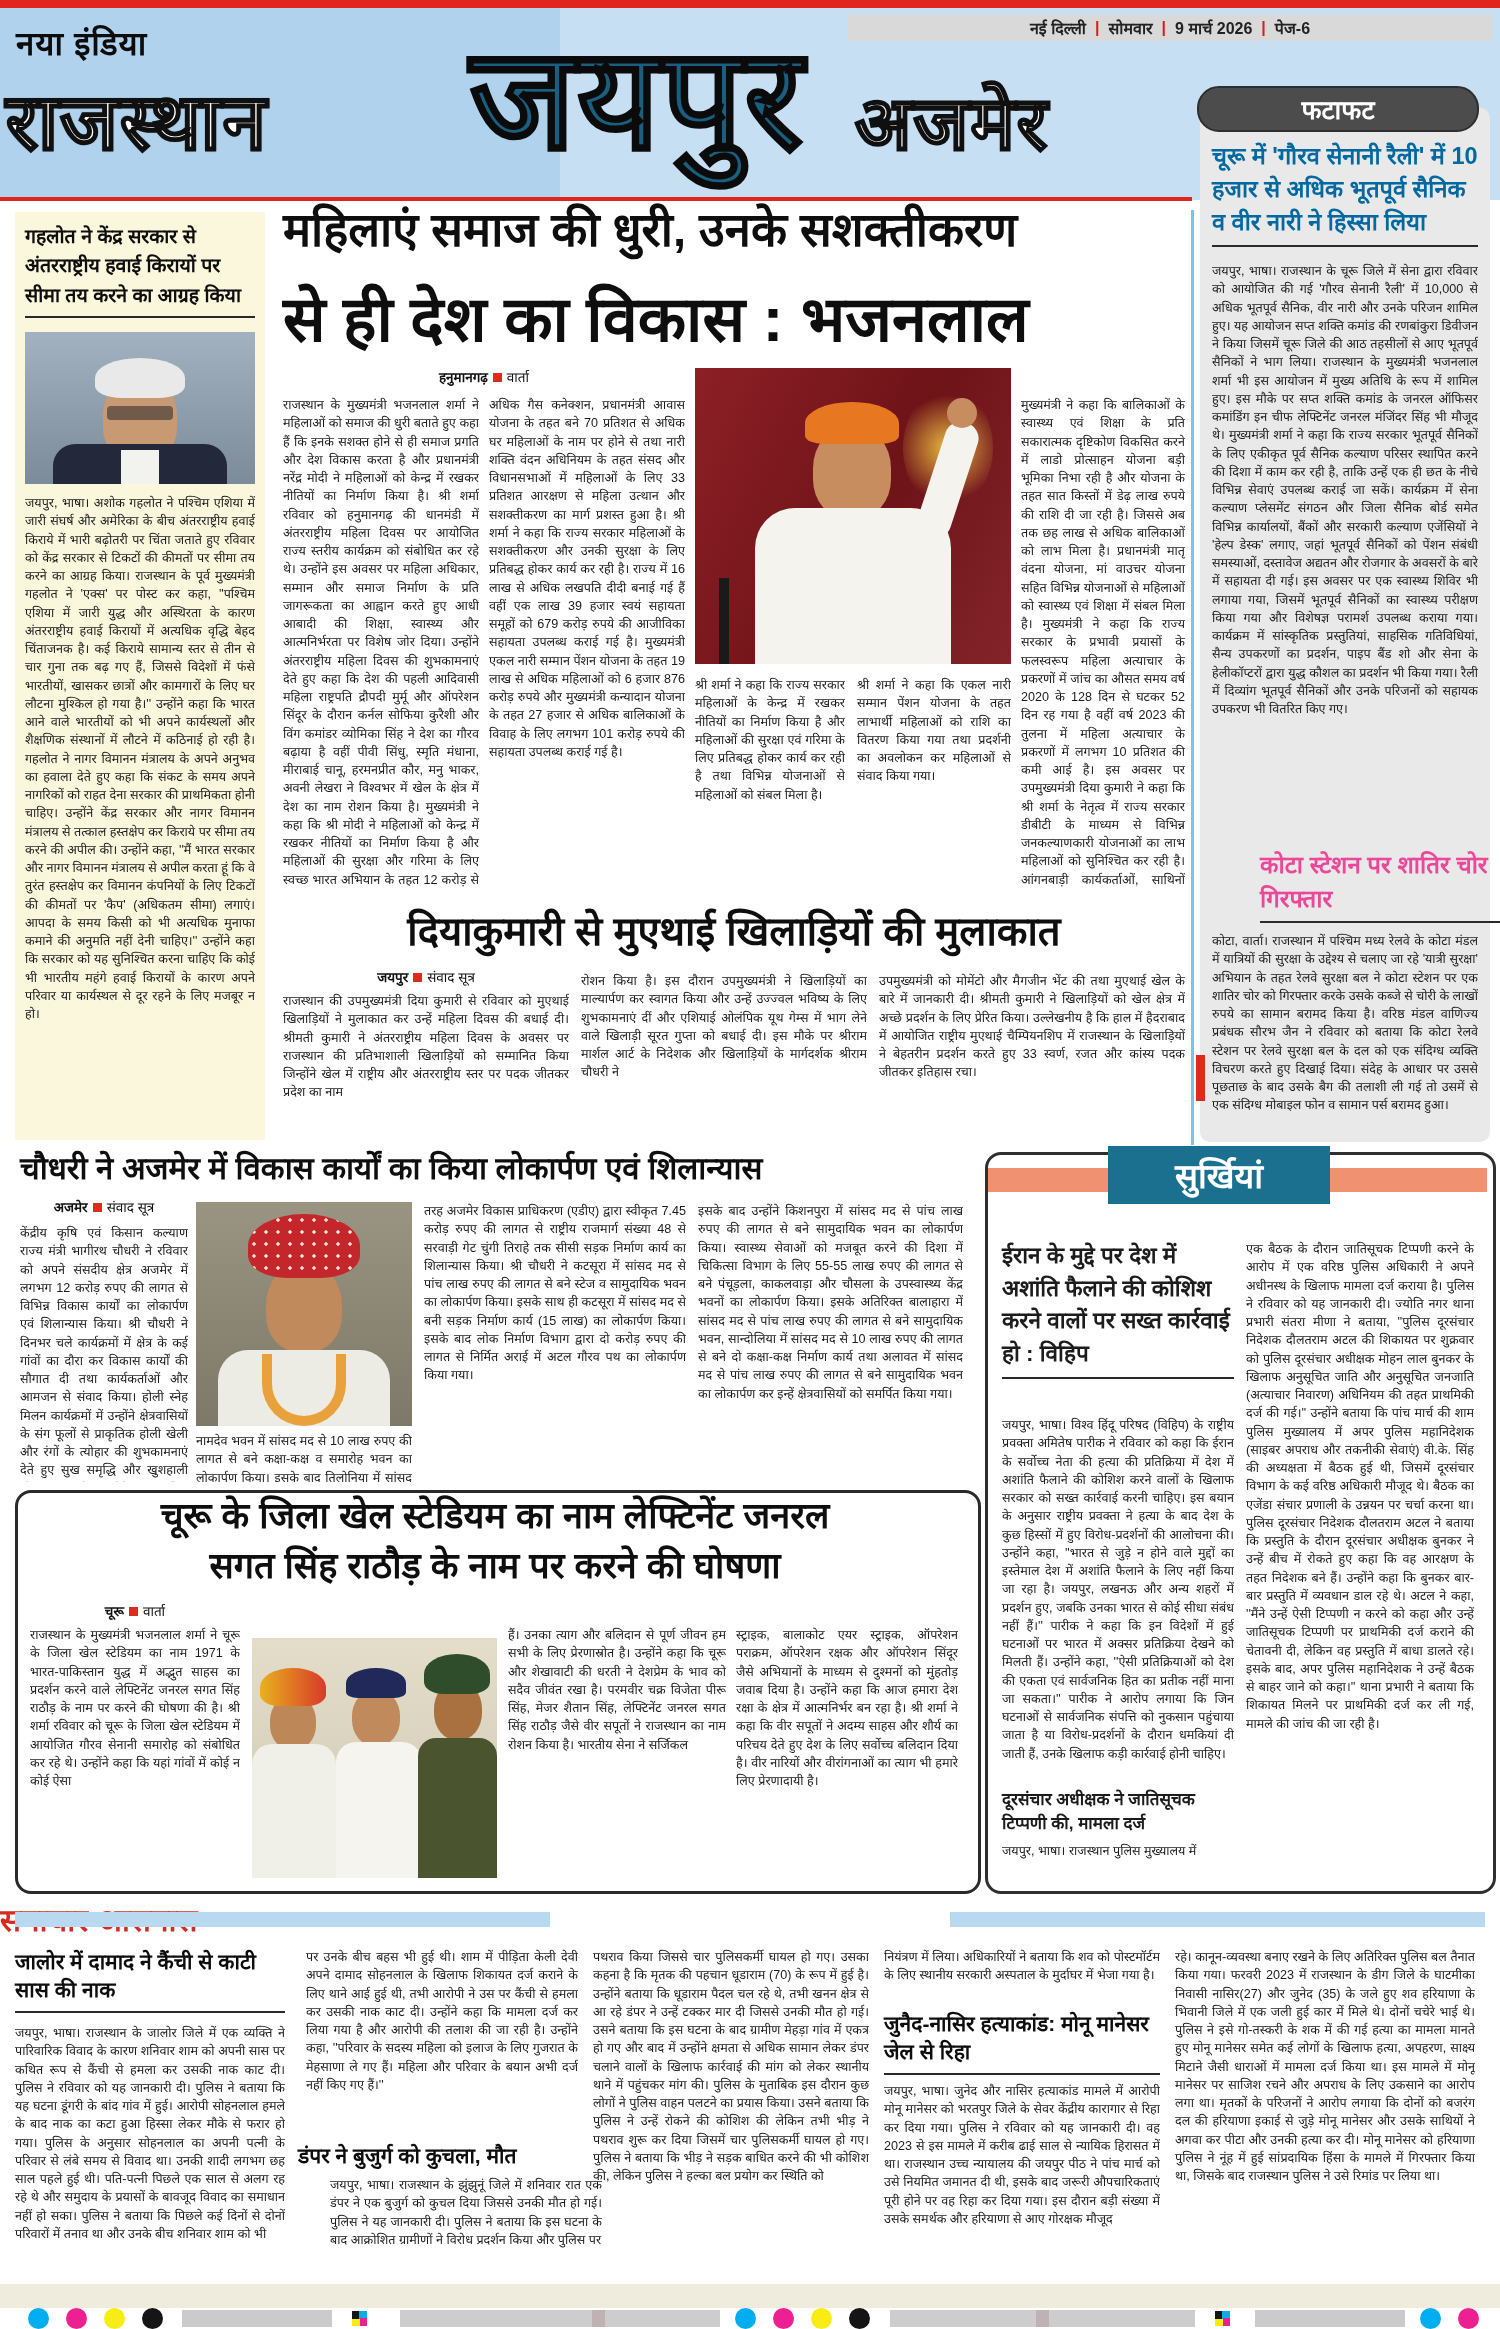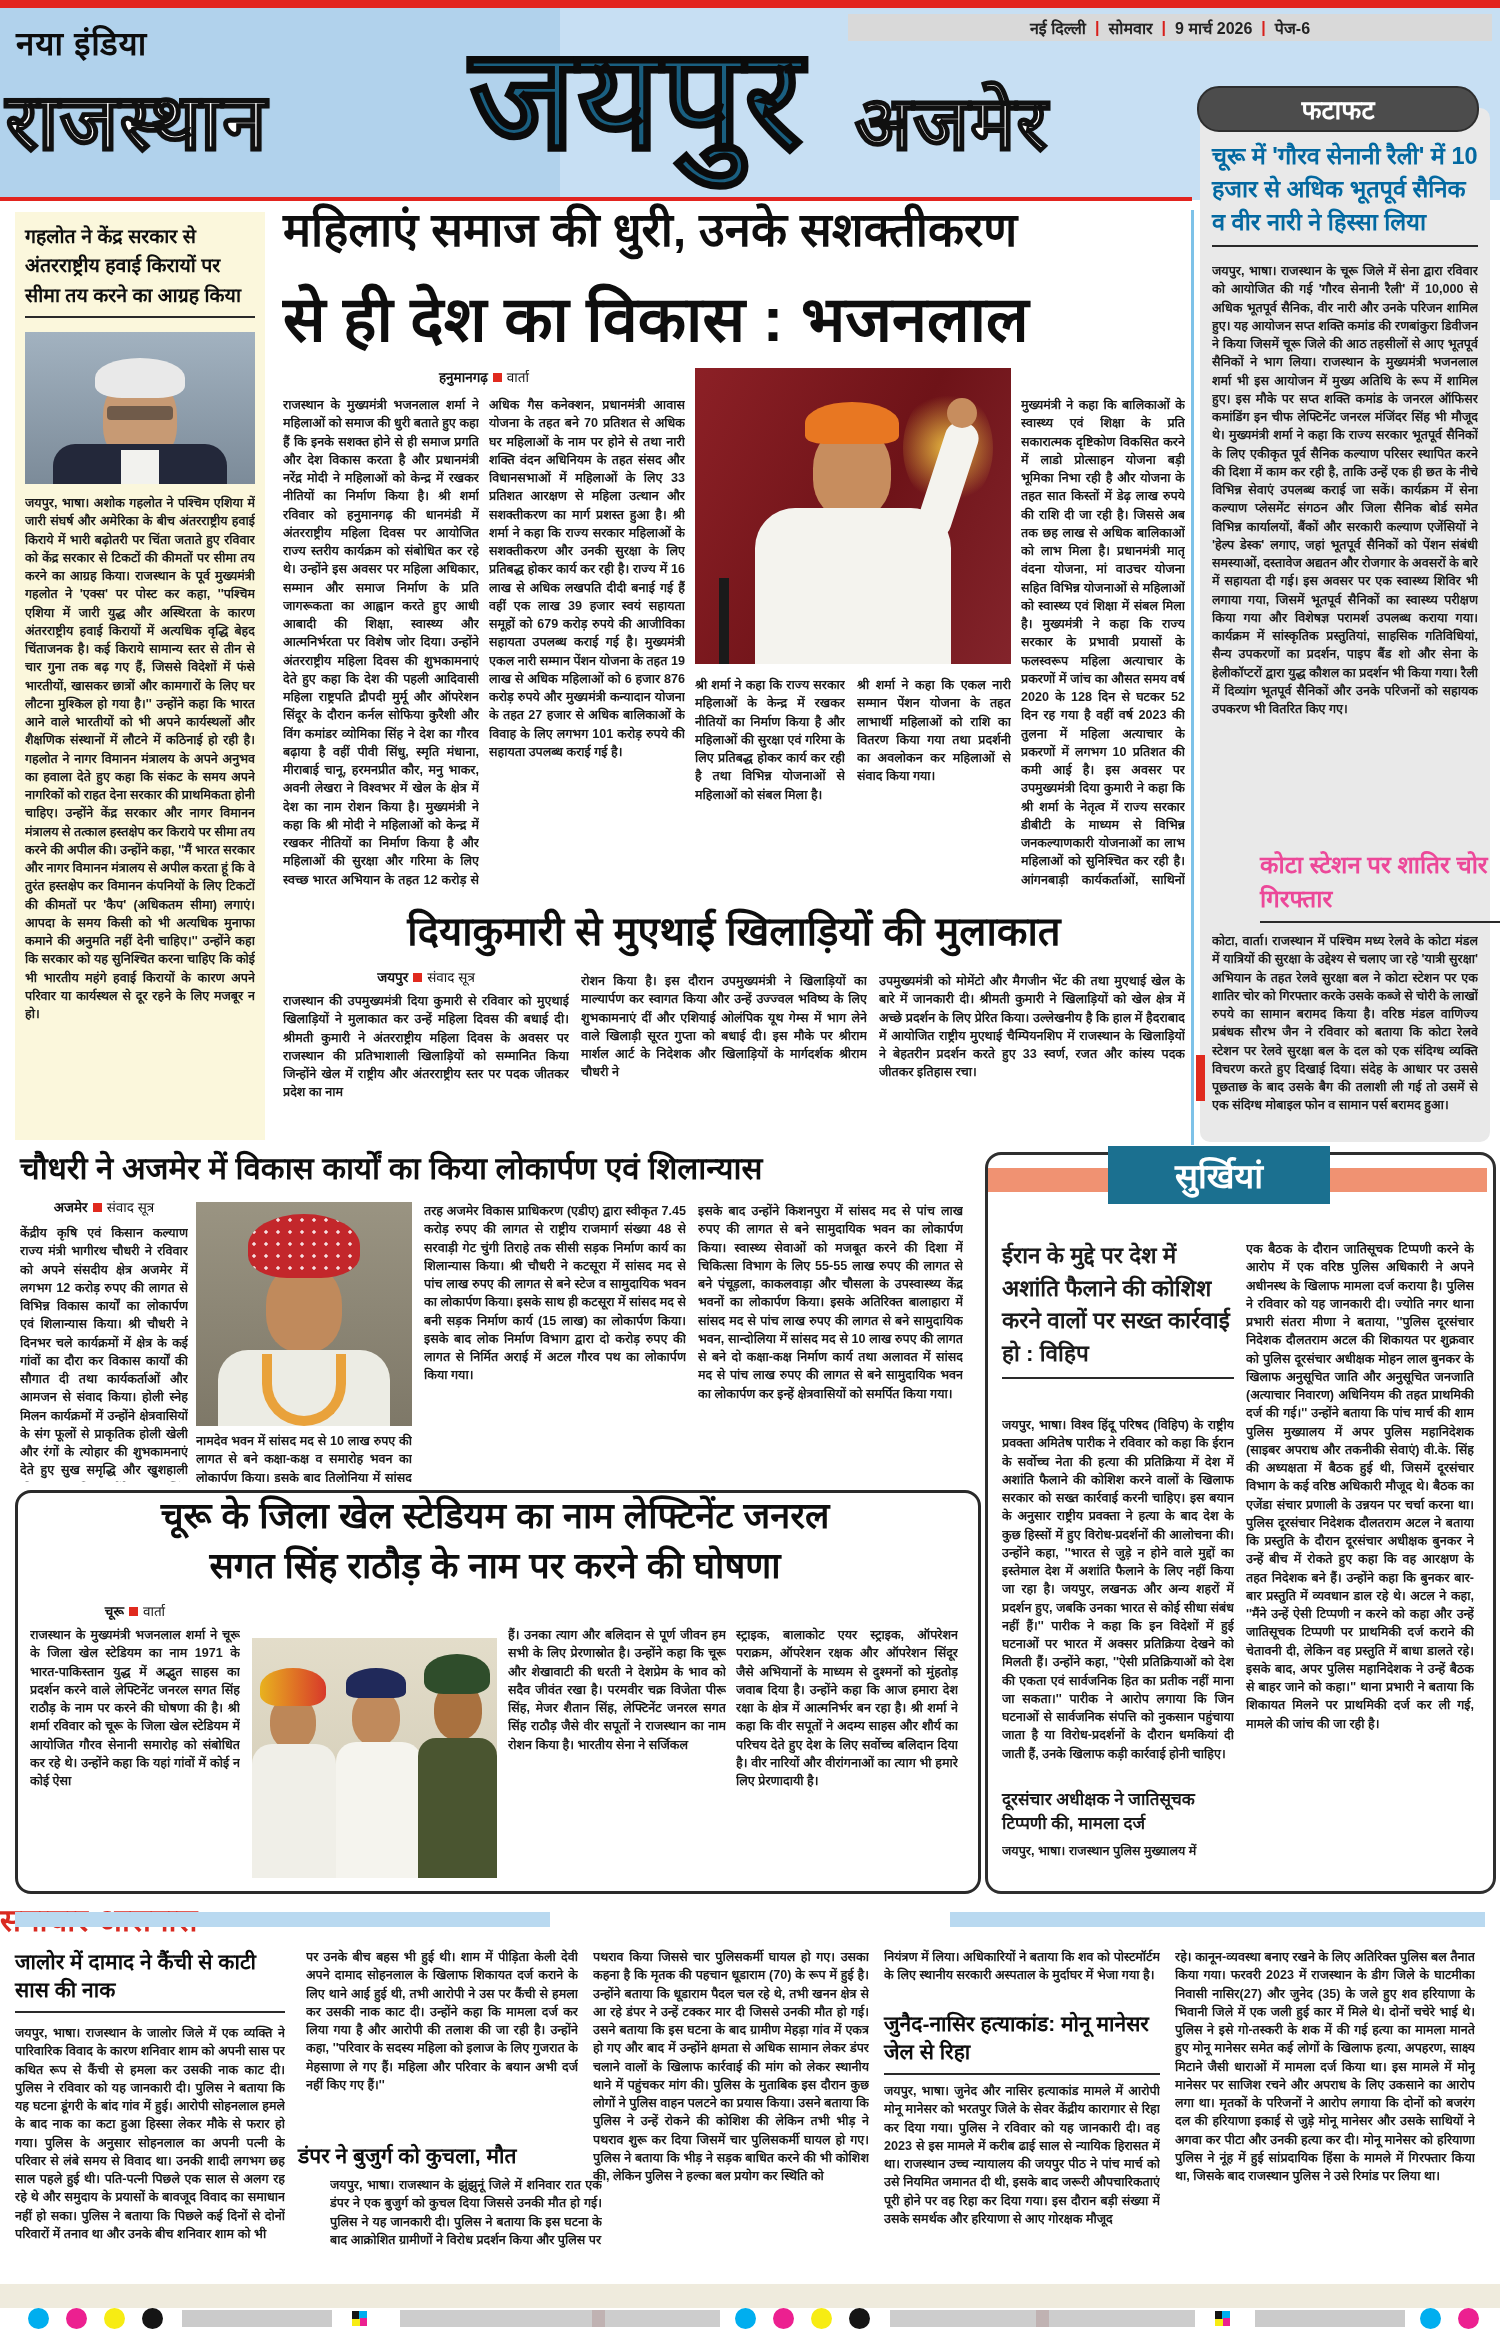--- a/index.html
+++ b/index.html
@@ -11,21 +11,21 @@
   .masthead{left:0;top:8px;width:1500px;height:192px;background:#c7dff3;}
   .mast-left{left:0;top:0;width:560px;height:192px;background:#b1d2ec;}
   .brand{left:16px;top:12px;font-size:33px;font-weight:800;color:#0d0d0d;letter-spacing:1px;}
   .region{left:6px;top:58px;font-size:78px;font-weight:800;color:#ffffff;-webkit-text-stroke:2.5px #101010;text-shadow:0 0 2px #101010;letter-spacing:2px;}
   .citymain{left:470px;top:-12px;font-size:142px;font-weight:800;color:#1a5f80;-webkit-text-stroke:3px #0b0b0b;letter-spacing:2px;}
   .citysub{left:855px;top:62px;font-size:74px;font-weight:800;color:#ffffff;-webkit-text-stroke:2.5px #101010;letter-spacing:2px;}
   .dateline{left:848px;top:6px;width:644px;height:27px;background:#d9d9d9;display:flex;align-items:center;justify-content:center;font-size:16px;font-weight:700;color:#222;}
   .dlsep{color:#d81f1a;margin:0 9px;font-weight:800;}
   .mastline{left:0;top:197px;width:1192px;height:4px;background:#e2241f;}
   
-  .col{font-size:12.6px;line-height:1.45;text-align:justify;overflow:hidden;color:#1b1b1b;font-weight:bold;}
+  .col{font-size:12.6px;line-height:1.45;text-align:justify;overflow:hidden;color:#1b1b1b;}
   .hl{font-weight:800;color:#0e0e0e;}
   .byline{font-size:13.5px;font-weight:800;text-align:center;color:#111;}
   .bullet{display:inline-block;width:9px;height:9px;background:#e02a1e;margin:0 5px;}
   
   .gehlot-box{left:15px;top:212px;width:250px;height:928px;background:#fbf7dc;}
   .gehlot-h{left:25px;top:222px;width:230px;font-size:20px;line-height:1.5;}
   .photo{overflow:hidden;}
   
   .main-h1{left:283px;top:206px;width:905px;font-size:47px;line-height:1.0;}
   .main-h2{left:283px;top:288px;width:905px;font-size:63px;line-height:1.0;}

